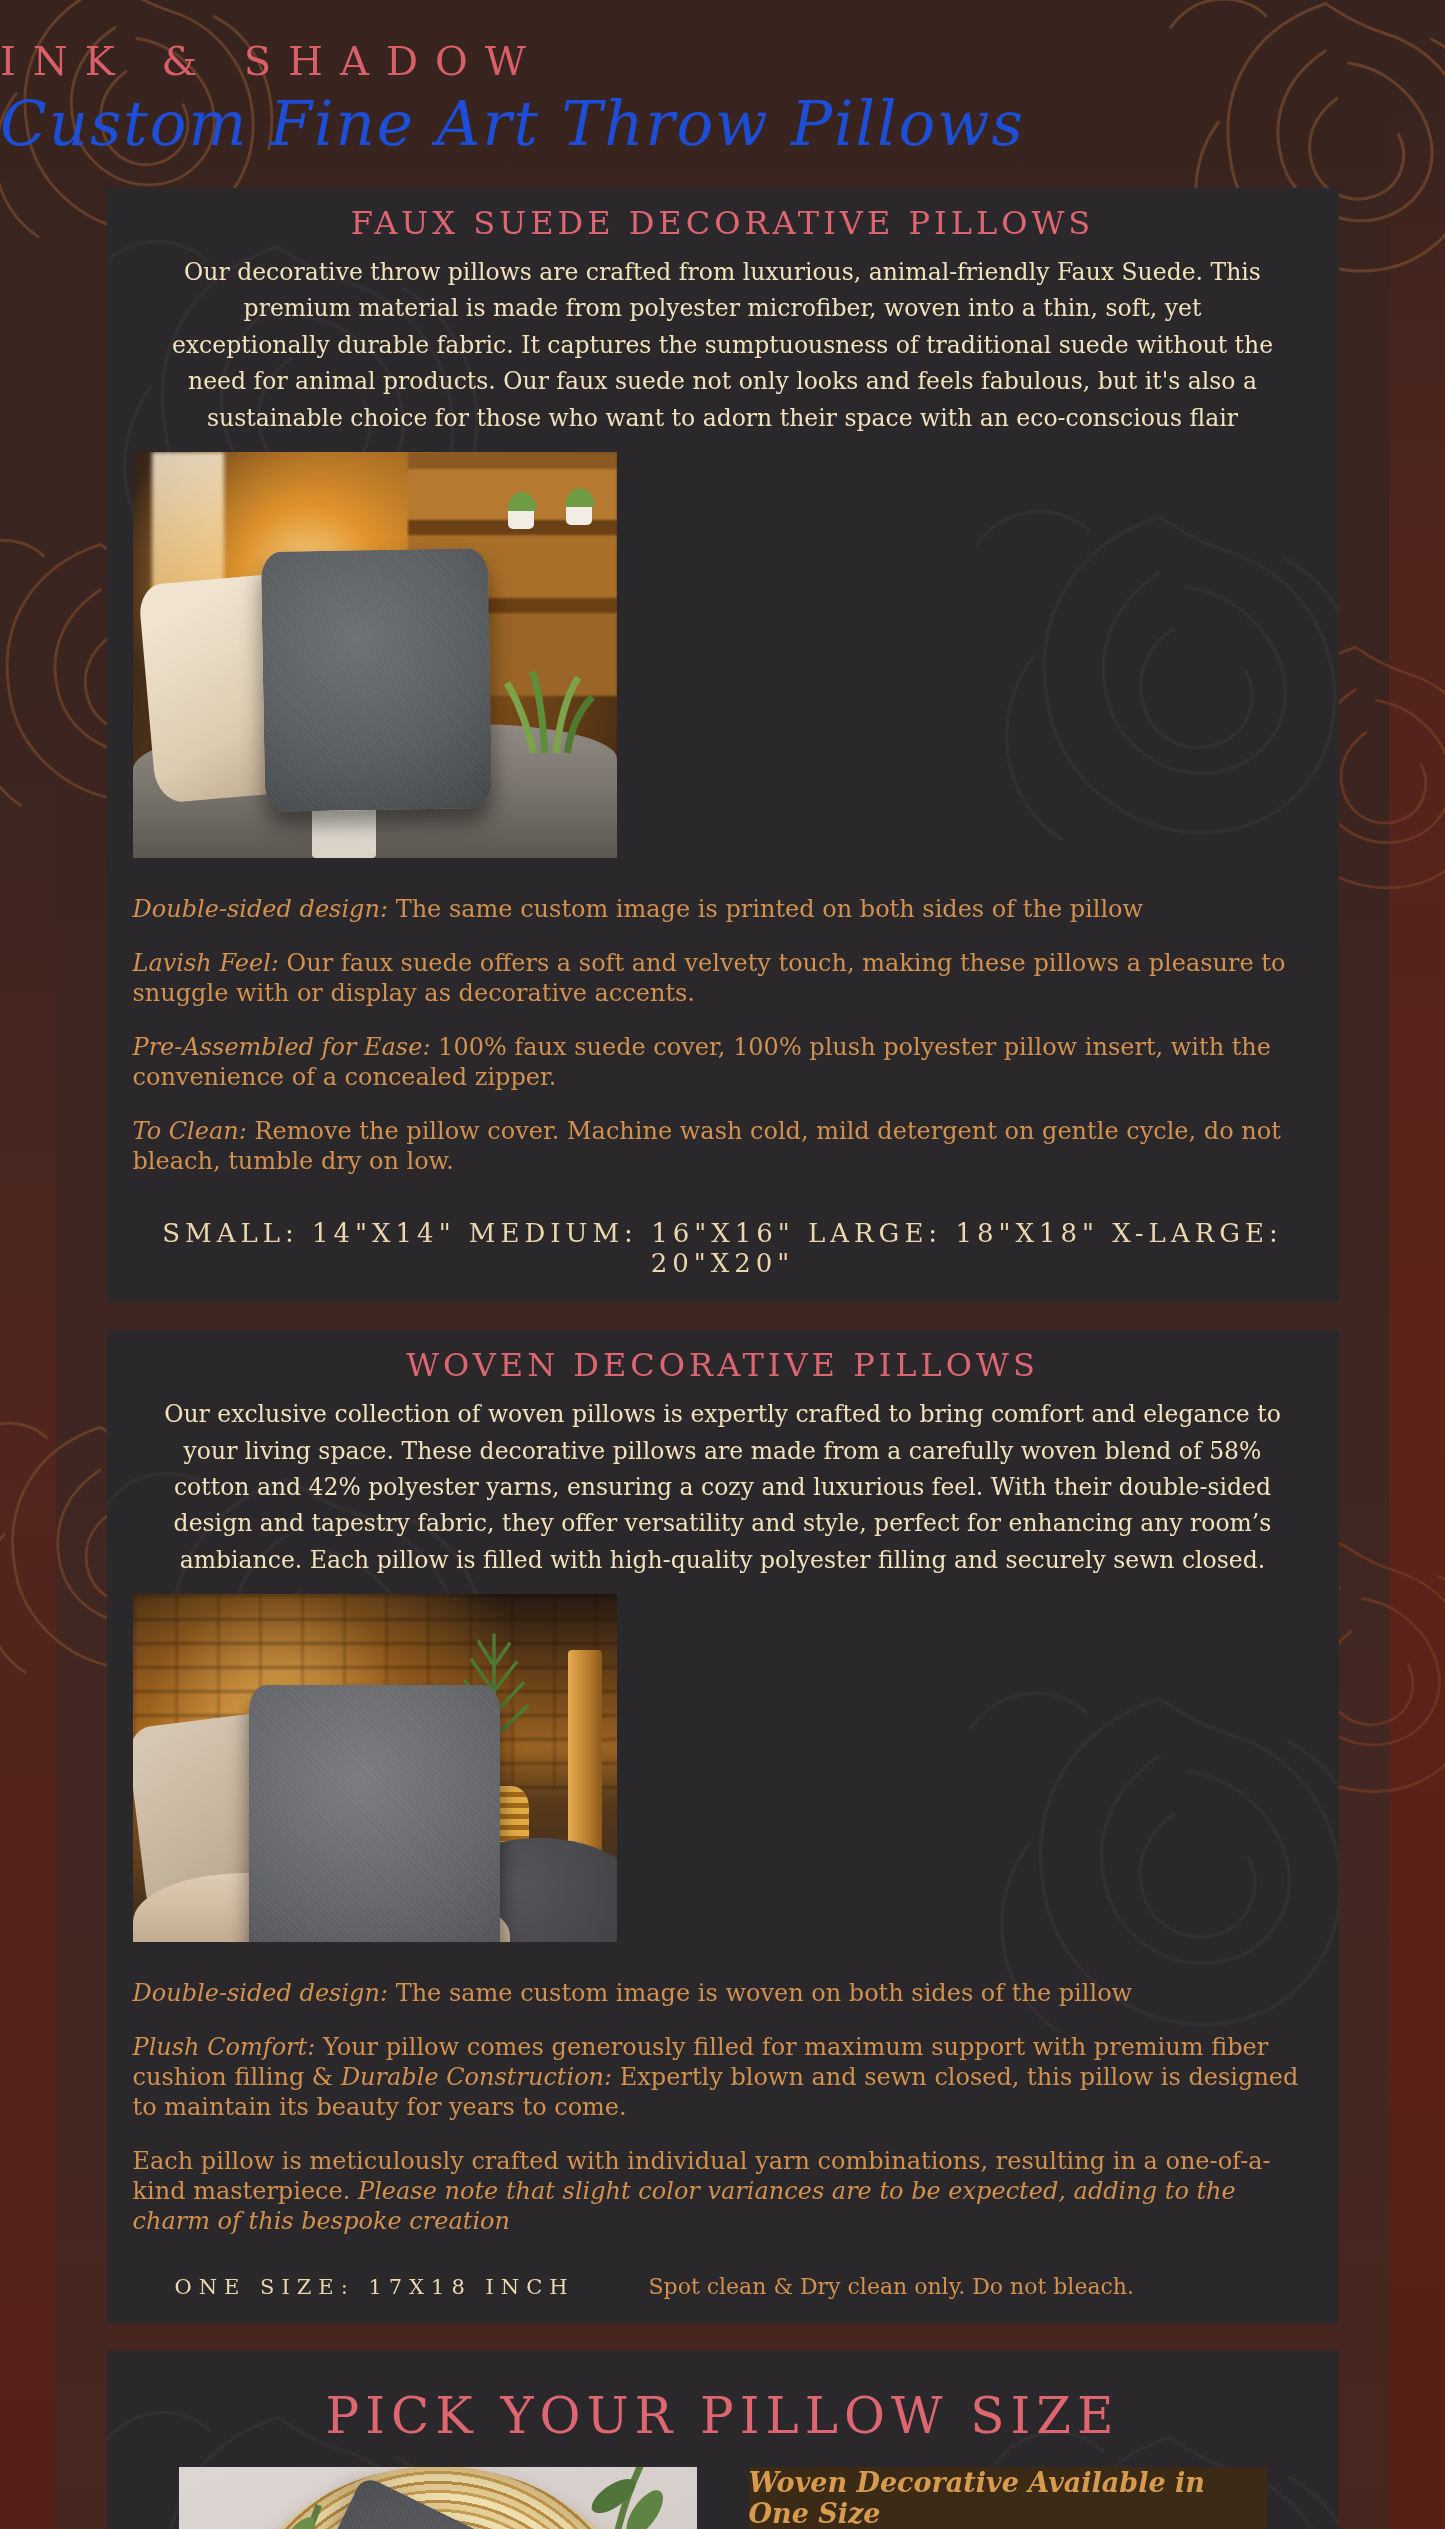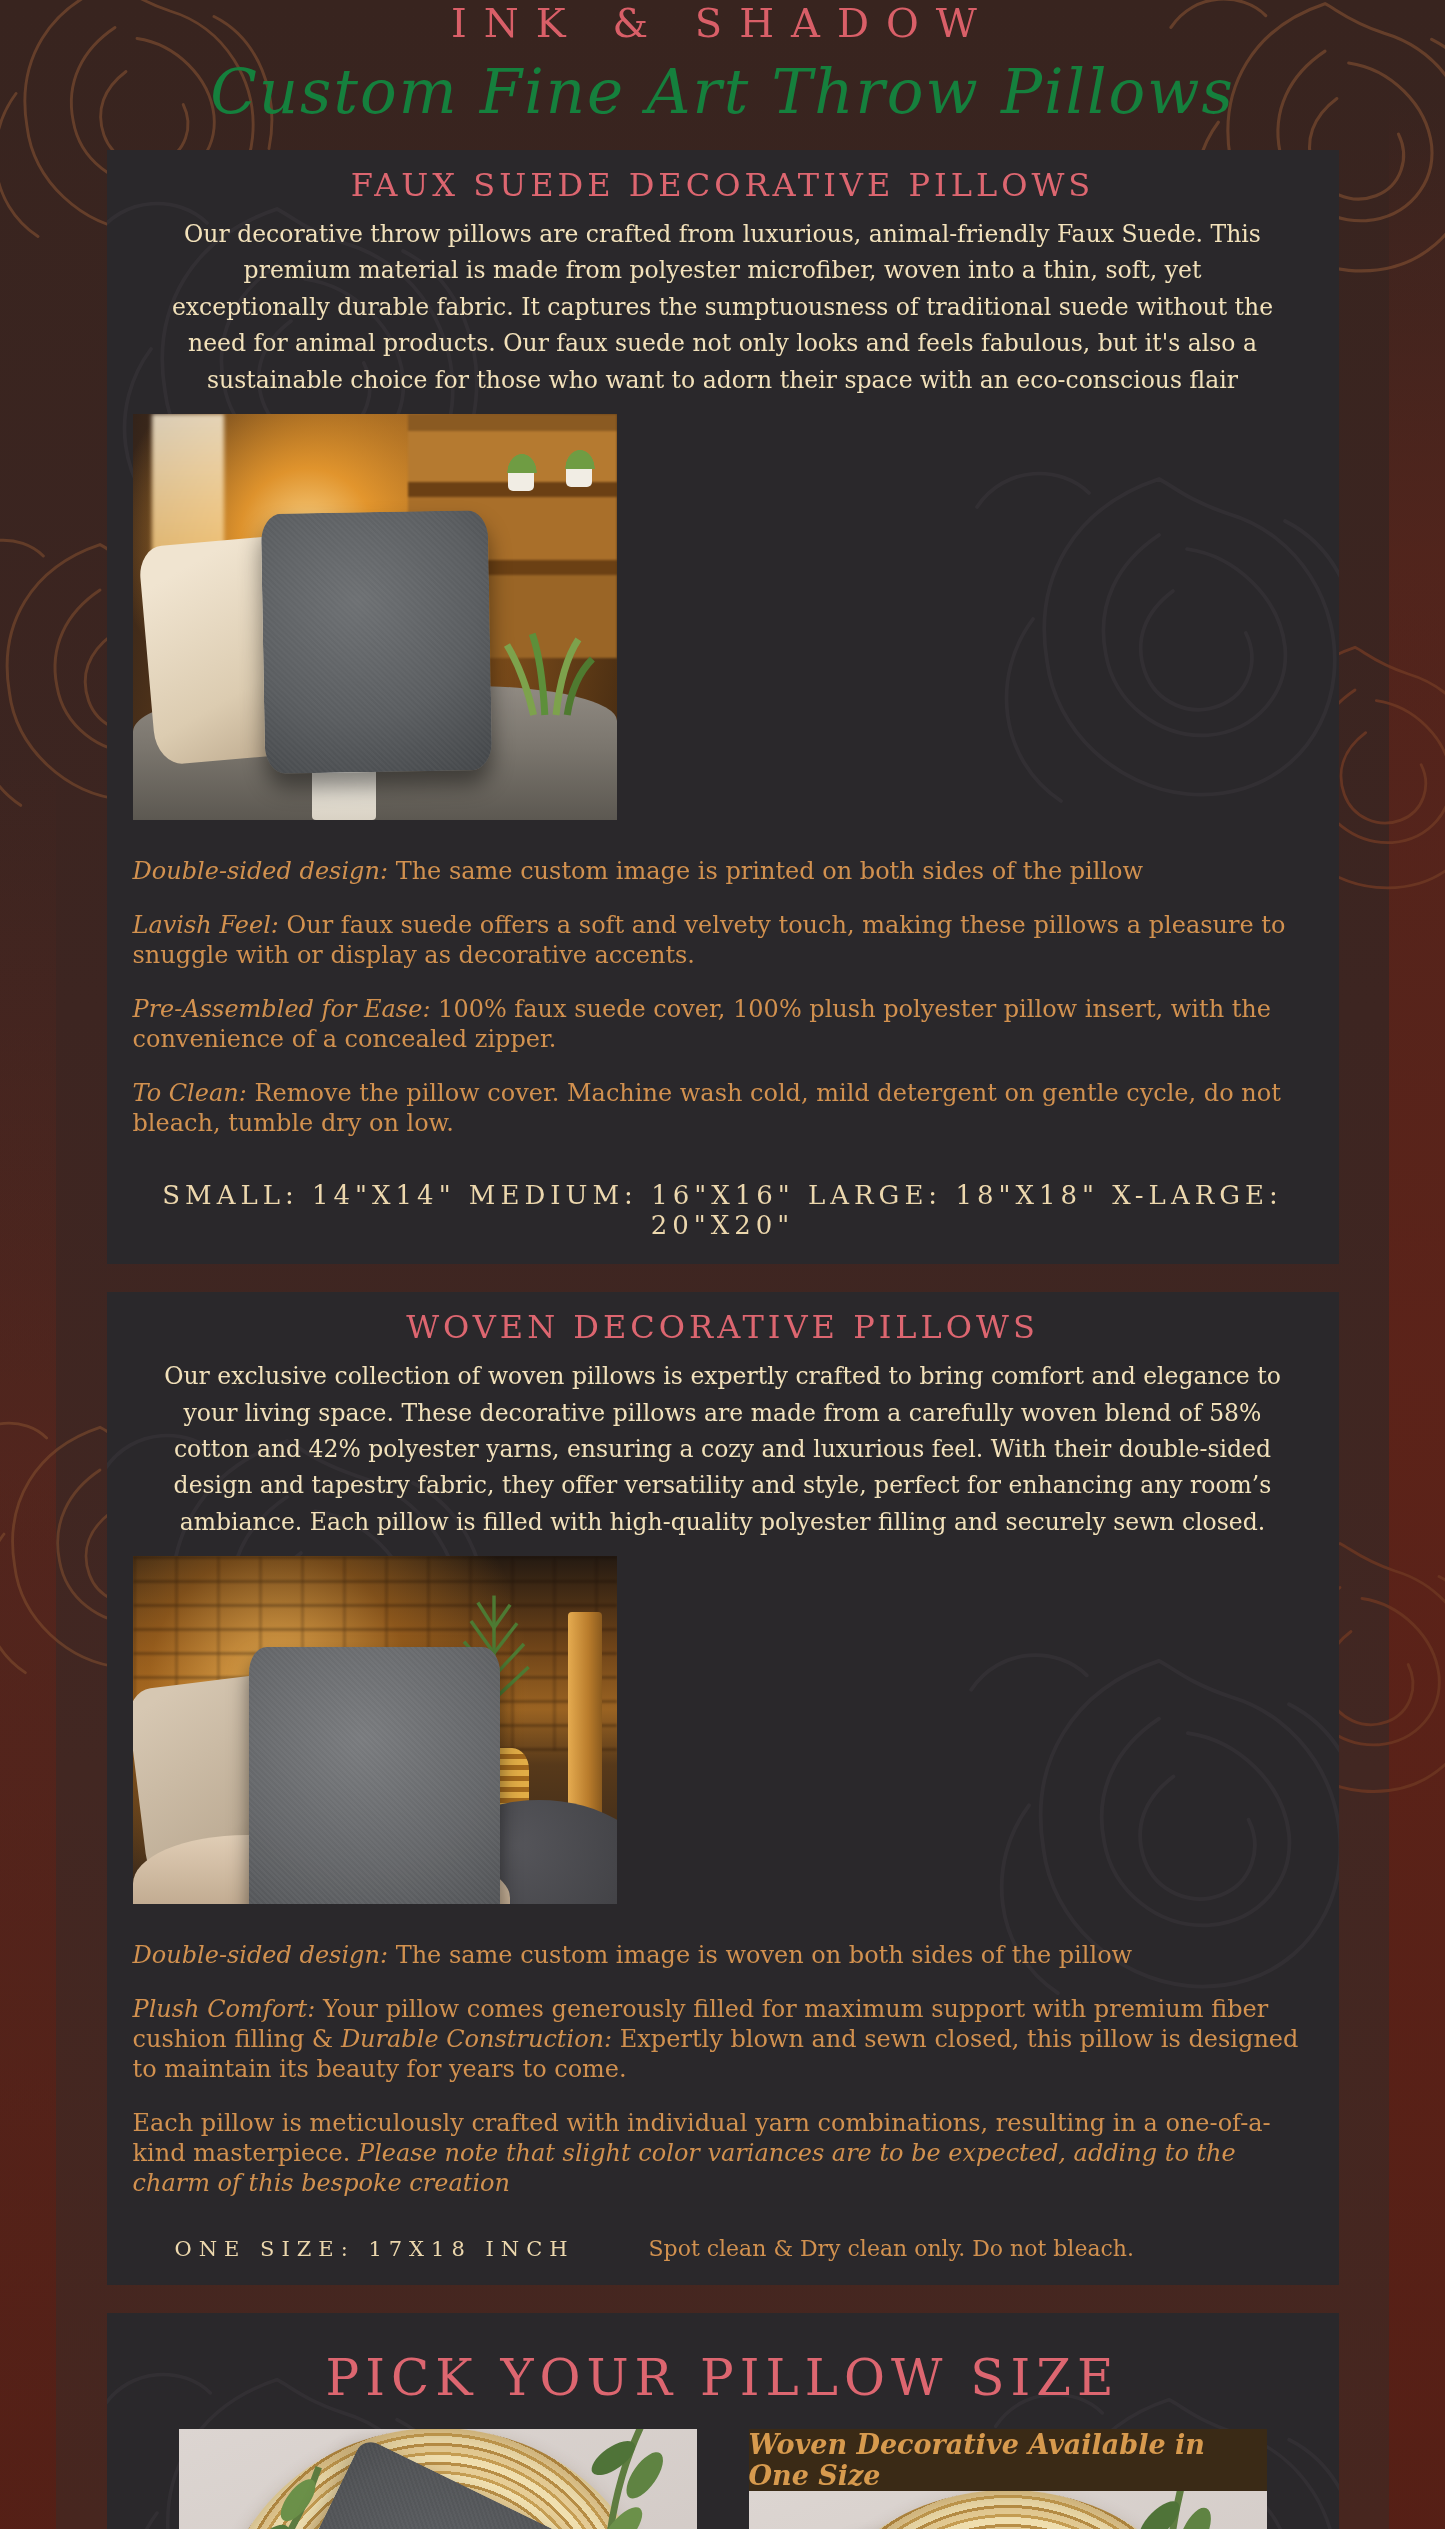--- a/index.html
+++ b/index.html
@@ -10,23 +10,23 @@
   }
   
   .flor{position:absolute;fill:none;stroke-width:2.6;opacity:.55;pointer-events:none;z-index:0;}
   .flor.red{opacity:.8;}
   .flor.onpanel{opacity:.5;}
   .strip{position:absolute;top:0;height:100%;width:56px;z-index:0;pointer-events:none;}
   .strip.right{right:0;background:linear-gradient(180deg,rgba(92,34,24,0) 4%,rgba(99,36,25,.55) 22%,rgba(99,34,23,.8) 55%,rgba(88,30,20,.85) 100%);}
   .strip.left{left:0;background:linear-gradient(180deg,rgba(92,34,24,0) 30%,rgba(99,36,25,.5) 58%,rgba(88,30,20,.8) 100%);}
 
   
-  .header{position:relative;z-index:2;text-align:center;height:150px;}
+  .header{position:relative;z-index:2;text-align:left;padding-top:38px;height:150px;}
   .brand{font-size:40px;letter-spacing:17px;color:#d95f68;font-weight:400;}
-  .tagline{font-size:61px;font-style:italic;color:#15803d;margin-top:10px;letter-spacing:2px;}
+  .tagline{font-size:61px;font-style:italic;color:#1d4ed8;margin-top:4px;letter-spacing:2px;}
 
   
   .panel{position:relative;z-index:2;width:1232px;margin:0 auto;background:#2a282b;overflow:hidden;}
   .panel .inner{position:relative;z-index:2;}
   .sec-title{text-align:center;font-size:32px;letter-spacing:4px;color:#dd6670;font-weight:400;padding-top:16px;}
   .sec-title.big{font-size:50px;letter-spacing:6px;}
   .intro{width:1118px;margin:10px auto 0;text-align:center;color:#f2e1ba;font-size:23.5px;line-height:1.55;}
   .row{display:flex;gap:32px;margin-top:16px;padding:0 26px;align-items:flex-start;flex-direction:column;}
   .bullets{flex:1;padding-top:4px;color:#d2914f;font-size:24px;line-height:1.25;}
   .bullet{margin:0 0 24px 0;}

